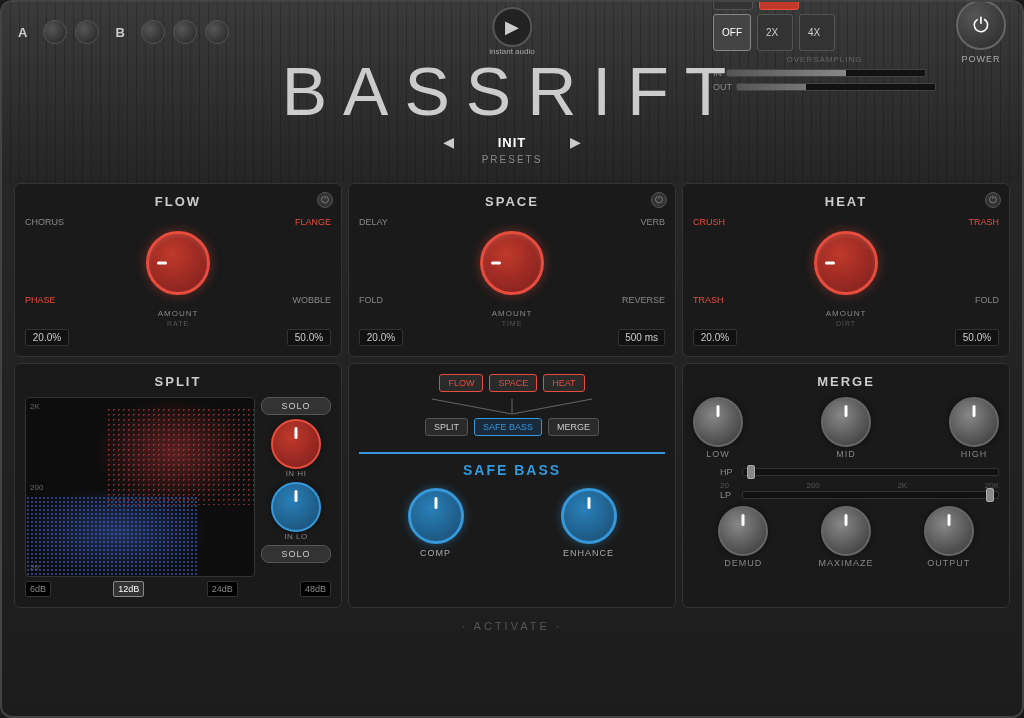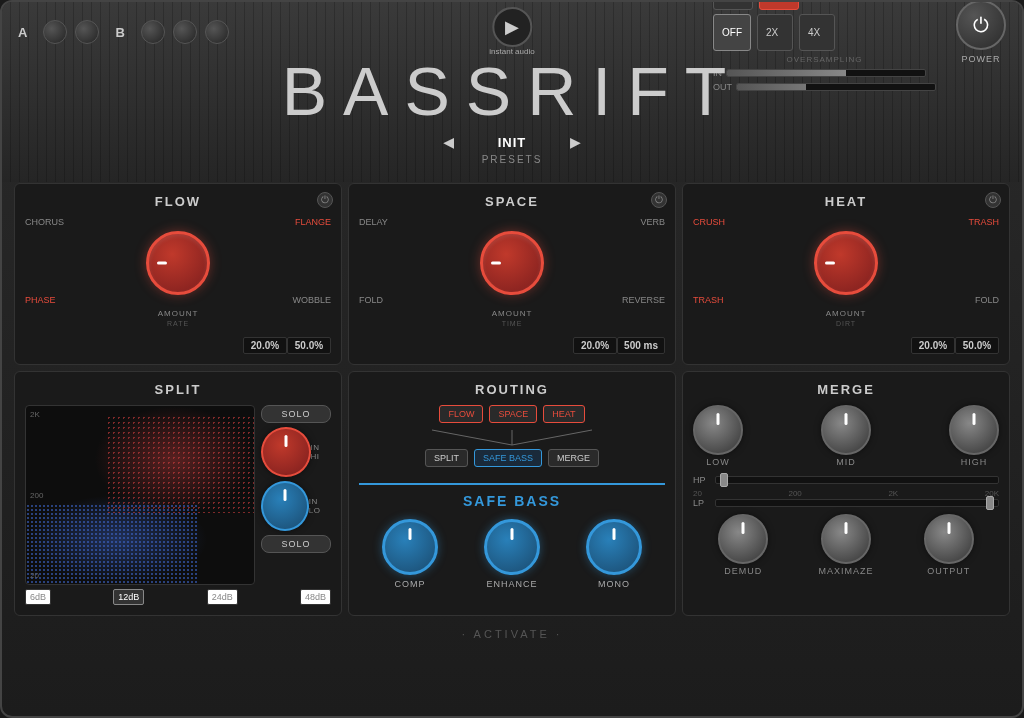--- a/index.html
+++ b/index.html
@@ -330,24 +330,23 @@
       cursor: pointer;
     }
     .label-right {
       font-size: 9px;
       cursor: pointer;
     }
     .label-red { color: #e74c3c; }
     .label-gray { color: #888; }
     .label-bottom-row {
       display: flex;
-      justify-content: flex-end;
+      justify-content: space-between;
       width: 100%;
-      margin-top: 10px;
-      font-weight: bold;
+      margin-top: 2px;
     }
     .amount-label {
       font-size: 8px;
       color: #888;
       letter-spacing: 1px;
     }
     .amount-sublabel {
       font-size: 7px;
       color: #555;
       letter-spacing: 1px;
@@ -388,35 +387,36 @@
       color: #ccc;
       font-size: 9px;
       padding: 3px 6px;
       border-radius: 8px;
       cursor: pointer;
       text-align: center;
       letter-spacing: 1px;
     }
     .in-hi-knob, .in-lo-knob {
       display: flex;
+      flex-direction: column;
       align-items: center;
       gap: 0;
     }
     .in-label {
       font-size: 8px;
       color: #888;
       letter-spacing: 0.5px;
     }
     .split-bottom {
       display: flex;
       justify-content: space-between;
       margin-top: 4px;
     }
     .db-btn {
-      background: #ffffff;
+      background: #000000;
       border: 1px solid #333;
       color: #888;
       font-size: 9px;
       padding: 2px 4px;
       border-radius: 2px;
       cursor: pointer;
     }
     .db-btn.active {
       background: #333;
       color: #fff;
@@ -487,20 +487,21 @@
       gap: 2px;
     }
     .merge-label {
       font-size: 9px;
       color: #888;
       letter-spacing: 1px;
     }
     
     .eq-section {
       margin-top: 4px;
+      margin-left: 27px;
     }
     .eq-slider-row {
       display: flex;
       align-items: center;
       gap: 4px;
       margin-bottom: 4px;
     }
     .eq-label {
       font-size: 9px;
       color: #888;
@@ -796,21 +797,20 @@
       </div>
       <div class="split-bottom">
         <button class="db-btn">6dB</button>
         <button class="db-btn active">12dB</button>
         <button class="db-btn">24dB</button>
         <button class="db-btn">48dB</button>
       </div>
     </div>
 
     <div class="module">
-      <div class="module-title">ROUTING</div>
       <div class="routing-area">
 
         <div style="width:100%;display:flex;flex-direction:column;align-items:center;">
           <div style="display:flex;gap:6px;margin-bottom:2px;">
             <div class="routing-box flow">FLOW</div>
             <div class="routing-box space">SPACE</div>
             <div class="routing-box heat">HEAT</div>
           </div>
           <svg width="180" height="24">
             <line x1="10" y1="5" x2="90" y2="20" stroke="#666" stroke-width="1"></line>
@@ -832,26 +832,20 @@
                 <div class="knob-indicator"></div>
               </div>
               <span class="safe-bass-label">COMP</span>
             </div>
             <div class="safe-bass-knob">
               <div class="knob knob-blue">
                 <div class="knob-indicator"></div>
               </div>
               <span class="safe-bass-label">ENHANCE</span>
             </div>
-            <div class="safe-bass-knob">
-              <div class="knob knob-blue">
-                <div class="knob-indicator"></div>
-              </div>
-              <span class="safe-bass-label">MONO</span>
-            </div>
           </div>
         </div>
       </div>
     </div>
 
     <div class="module">
       <div class="module-title">MERGE</div>
 
       <div class="merge-knobs-row">
         <div class="merge-knob-group">

